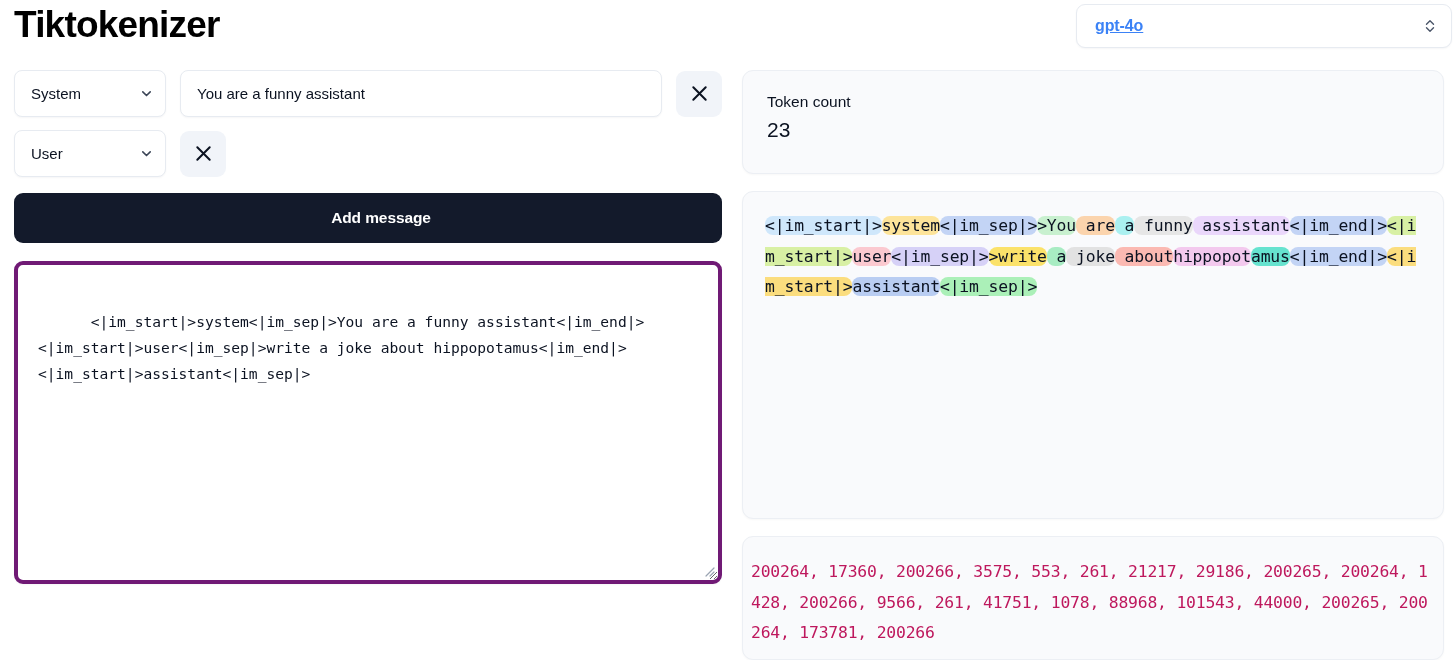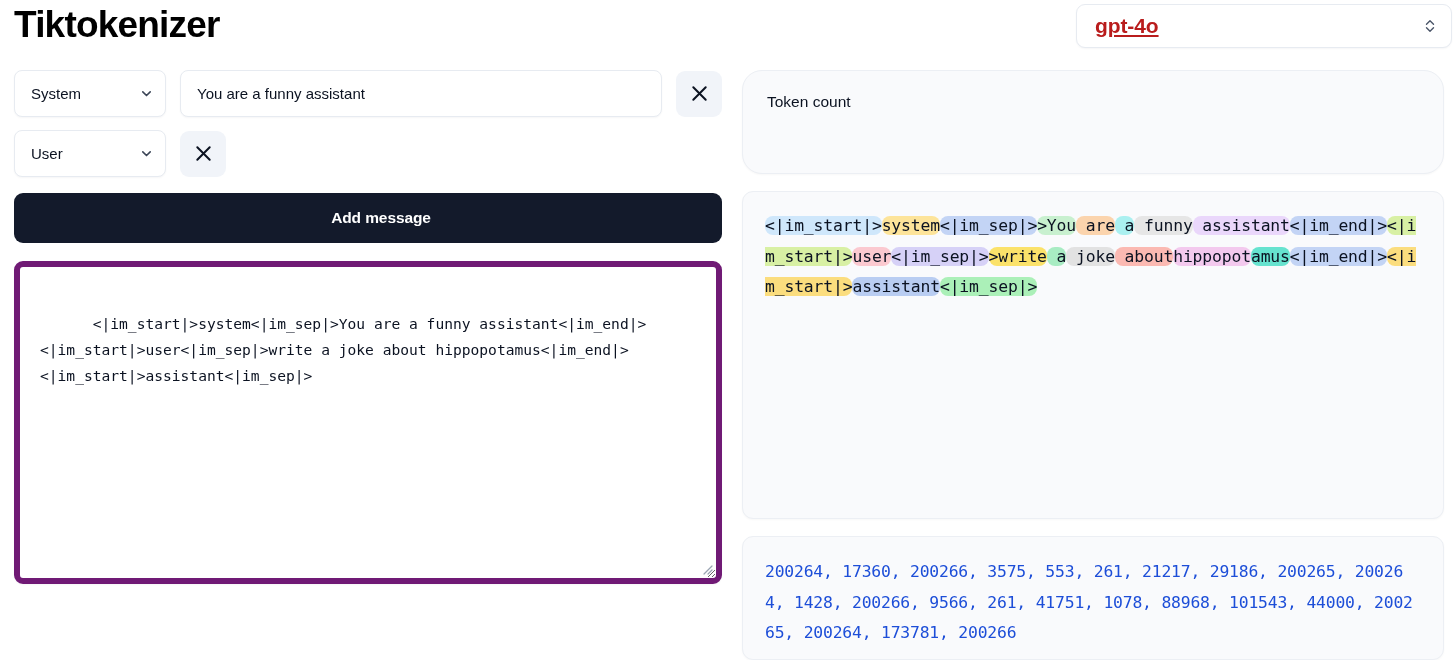--- a/index.html
+++ b/index.html
@@ -42,23 +42,23 @@
     border: 1px solid #e7ebf1;
     border-radius: 9px;
     box-shadow: 0 1px 2px rgba(16,24,40,0.04);
     display: flex;
     align-items: center;
     padding: 0 14px 0 18px;
     cursor: pointer;
   }
   .model-select-label {
     flex: 1;
-    font-size: 21px;
+    font-size: 16px;
     font-weight: 700;
-    color: #b91c1c;
+    color: #3b82f6;
     letter-spacing: -0.1px;
     text-decoration: underline;
   }
   .updown-icon {
     width: 14px; height: 18px;
     flex: 0 0 auto;
     color: #4a5568;
   }
 
   
@@ -142,21 +142,21 @@
     margin-top: 3px;
     letter-spacing: -0.1px;
     padding-left: 32px;
   }
 
   .prompt-textarea {
     margin-top: 18px;
     width: 708px;
     height: 323px;
     background: #ffffff;
-    border: 6px solid #701a75;
+    border: 4px solid #701a75;
     border-radius: 9px;
     box-shadow: 0 1px 2px rgba(16,24,40,0.04);
     padding: 18px 20px;
     font-family: "DejaVu Sans Mono", monospace;
     font-size: 14.6px;
     line-height: 26px;
     color: #0b1221;
     white-space: pre-wrap;
     word-break: break-word;
     overflow: hidden;
@@ -183,21 +183,20 @@
     background: #f9fafc;
     border: 1px solid #eceff4;
     border-radius: 11px;
     box-shadow: 0 1px 2px rgba(16,24,40,0.03);
   }
 
   .token-count-panel {
     width: 702px;
     height: 104px;
     padding: 22px 24px;
-    border-radius: 20px;
   }
   .token-count-label {
     font-size: 15.5px;
     color: #0b1221;
     margin-bottom: 7px;
   }
   .token-count-value {
     font-size: 21px;
     color: #0b1221;
     font-weight: 400;
@@ -218,25 +217,25 @@
     white-space: pre-wrap;
     word-break: break-all;
     letter-spacing: -0.15px;
   }
   .tok { border-radius: 8px; }
 
   .token-ids-panel {
     margin-top: 17px;
     width: 702px;
     height: 124px;
-    padding: 20px 22px;
+    padding: 20px 8px;
     font-family: "DejaVu Sans Mono", monospace;
     font-size: 16.4px;
     line-height: 30.5px;
-    color: #1d4ed8;
+    color: #be185d;
     white-space: pre-wrap;
     word-break: break-all;
     overflow: hidden;
     letter-spacing: -0.2px;
   }
 </style>
 </head>
 <body>
 
 <div class="page">
@@ -293,20 +292,21 @@
       <svg class="resize-grip" viewBox="0 0 14 14" fill="none">
         <path d="M13 5L5 13M13 9L9 13" stroke="currentColor" stroke-width="1.2" stroke-linecap="round"></path>
       </svg>
     </div>
   </div>
 
   <div class="right-col">
 
     <div class="panel token-count-panel">
       <div class="token-count-label">Token count</div>
+      <div class="token-count-value">23</div>
     </div>
 
     <div class="panel tokenized-panel">
       <div class="tok-text" id="tokenized-text"><span class="tok" style="background-color: rgb(207, 231, 251);">&lt;|im_start|&gt;</span><span class="tok" style="background-color: rgb(253, 228, 154);">system</span><span class="tok" style="background-color: rgb(195, 212, 245);">&lt;|im_sep|&gt;</span><span class="tok" style="background-color: rgb(200, 240, 207);">&gt;You</span><span class="tok" style="background-color: rgb(251, 212, 173);"> are</span><span class="tok" style="background-color: rgb(170, 240, 240);"> a</span><span class="tok" style="background-color: rgb(230, 230, 230);"> funny</span><span class="tok" style="background-color: rgb(234, 215, 251);"> assistant</span><span class="tok" style="background-color: rgb(195, 212, 245);">&lt;|im_end|&gt;</span><span class="tok" style="background-color: rgb(216, 240, 164);">&lt;|im_start|&gt;</span><span class="tok" style="background-color: rgb(251, 201, 208);">user</span><span class="tok" style="background-color: rgb(214, 209, 247);">&lt;|im_sep|&gt;</span><span class="tok" style="background-color: rgb(251, 226, 106);">&gt;write</span><span class="tok" style="background-color: rgb(168, 236, 195);"> a</span><span class="tok" style="background-color: rgb(226, 226, 226);"> joke</span><span class="tok" style="background-color: rgb(251, 185, 178);"> about</span><span class="tok" style="background-color: rgb(243, 201, 238);">hippopot</span><span class="tok" style="background-color: rgb(102, 227, 207);">amus</span><span class="tok" style="background-color: rgb(195, 212, 245);">&lt;|im_end|&gt;</span><span class="tok" style="background-color: rgb(251, 221, 126);">&lt;|im_start|&gt;</span><span class="tok" style="background-color: rgb(185, 205, 242);">assistant</span><span class="tok" style="background-color: rgb(171, 240, 184);">&lt;|im_sep|&gt;</span></div>
     </div>
 
     <div class="panel token-ids-panel">200264, 17360, 200266, 3575, 553, 261, 21217, 29186, 200265, 200264, 1428, 200266, 9566, 261, 41751, 1078, 88968, 101543, 44000, 200265, 200264, 173781, 200266</div>
   </div>
 
 </div>

